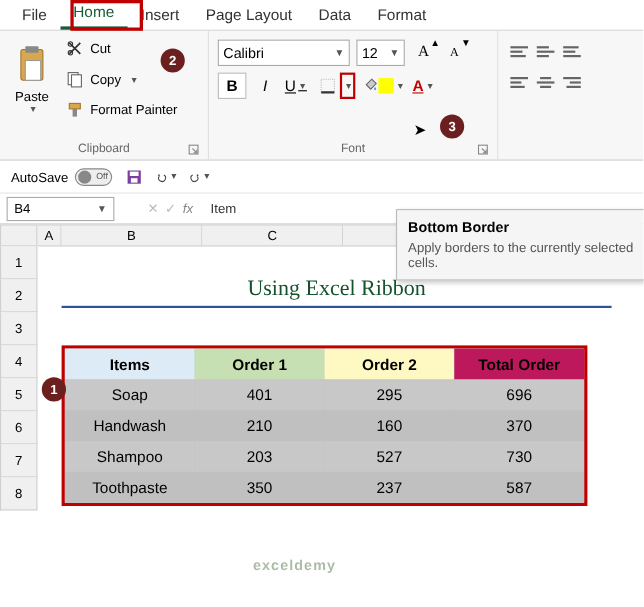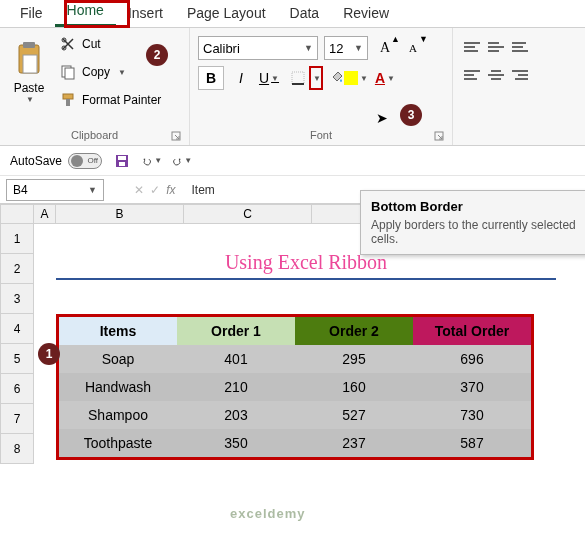--- a/index.html
+++ b/index.html
@@ -75,30 +75,30 @@
   
   .grid-wrap { position: relative; }
   .colheads { display: flex; height: 20px; margin-left: 34px; }
   .colheads div { border: 1px solid #d0d0d0; border-left: none; background: #f0f0f0; font-size: 12px; display: flex; align-items: center; justify-content: center; }
   .corner { position: absolute; left: 0; top: 0; width: 34px; height: 20px; border: 1px solid #d0d0d0; background: #f0f0f0; }
   .rowheads { position: absolute; left: 0; top: 20px; width: 34px; }
   .rowheads div { height: 30px; border: 1px solid #d0d0d0; border-top: none; background: #f0f0f0; font-size: 12px; display: flex; align-items: center; justify-content: center; }
   .cells { margin-left: 34px; margin-top: 0; position: relative; }
 
   
-  .sheet-title { position: absolute; left: 22px; top: 22px; width: 500px; height: 34px; display: flex; align-items: center; justify-content: center; font-family: Georgia, serif; font-size: 20px; color: #ec4899; border-bottom: 2px solid #2f5496; }
+  .sheet-title { position: absolute; left: 22px; top: 22px; width: 500px; height: 34px; display: flex; align-items: center; justify-content: center; font-family: Georgia, serif; font-size: 20px; color: #14532d; border-bottom: 2px solid #2f5496; }
 
   
   .data-box { position: absolute; left: 22px; top: 90px; border: 3px solid #c00000; }
   .data-table { border-collapse: collapse; background: #bfbfbf; }
   .data-table th, .data-table td { font-size: 14px; padding: 6px 10px; text-align: center; width: 118px; height: 26px; }
   .data-table th { font-weight: 700; }
   .th-items { background: #ddebf7; }
   .th-o1 { background: #c6e0b4; }
-  .th-o2 { background: #4d7c0f; }
+  .th-o2 { background: #fef9c3; }
   .th-tot { background: #be185d; }
   .data-table tbody tr:nth-child(odd) td { background: #c8c8c8; }
   .data-table tbody tr:nth-child(even) td { background: #c0c0c0; }
 
   
   .badge { position: absolute; width: 22px; height: 22px; border-radius: 50%; background: #6b1f1f; color: #fff; font-size: 12px; font-weight: 700; display: flex; align-items: center; justify-content: center; z-index: 60; }
   .badge1 { left: 38px; top: 343px; }
   .badge2 { left: 146px; top: 44px; }
   .badge3 { left: 400px; top: 104px; }
 
@@ -110,21 +110,21 @@
 </style>
 </head>
 <body>
 
 <div class="tabs">
   <div class="tab">File</div>
   <div class="tab active">Home</div>
   <div class="tab">Insert</div>
   <div class="tab">Page Layout</div>
   <div class="tab">Data</div>
-  <div class="tab">Review</div>
+  <div class="tab">Format</div>
 </div>
 <div class="tab-highlight-box"></div>
 
 <div class="ribbon">
 
   <div class="group" style="width:190px">
     <div class="group-body clipboard-body">
       <div class="paste-big">
         <div class="icon-slot">
           <svg viewBox="0 0 30 36">

